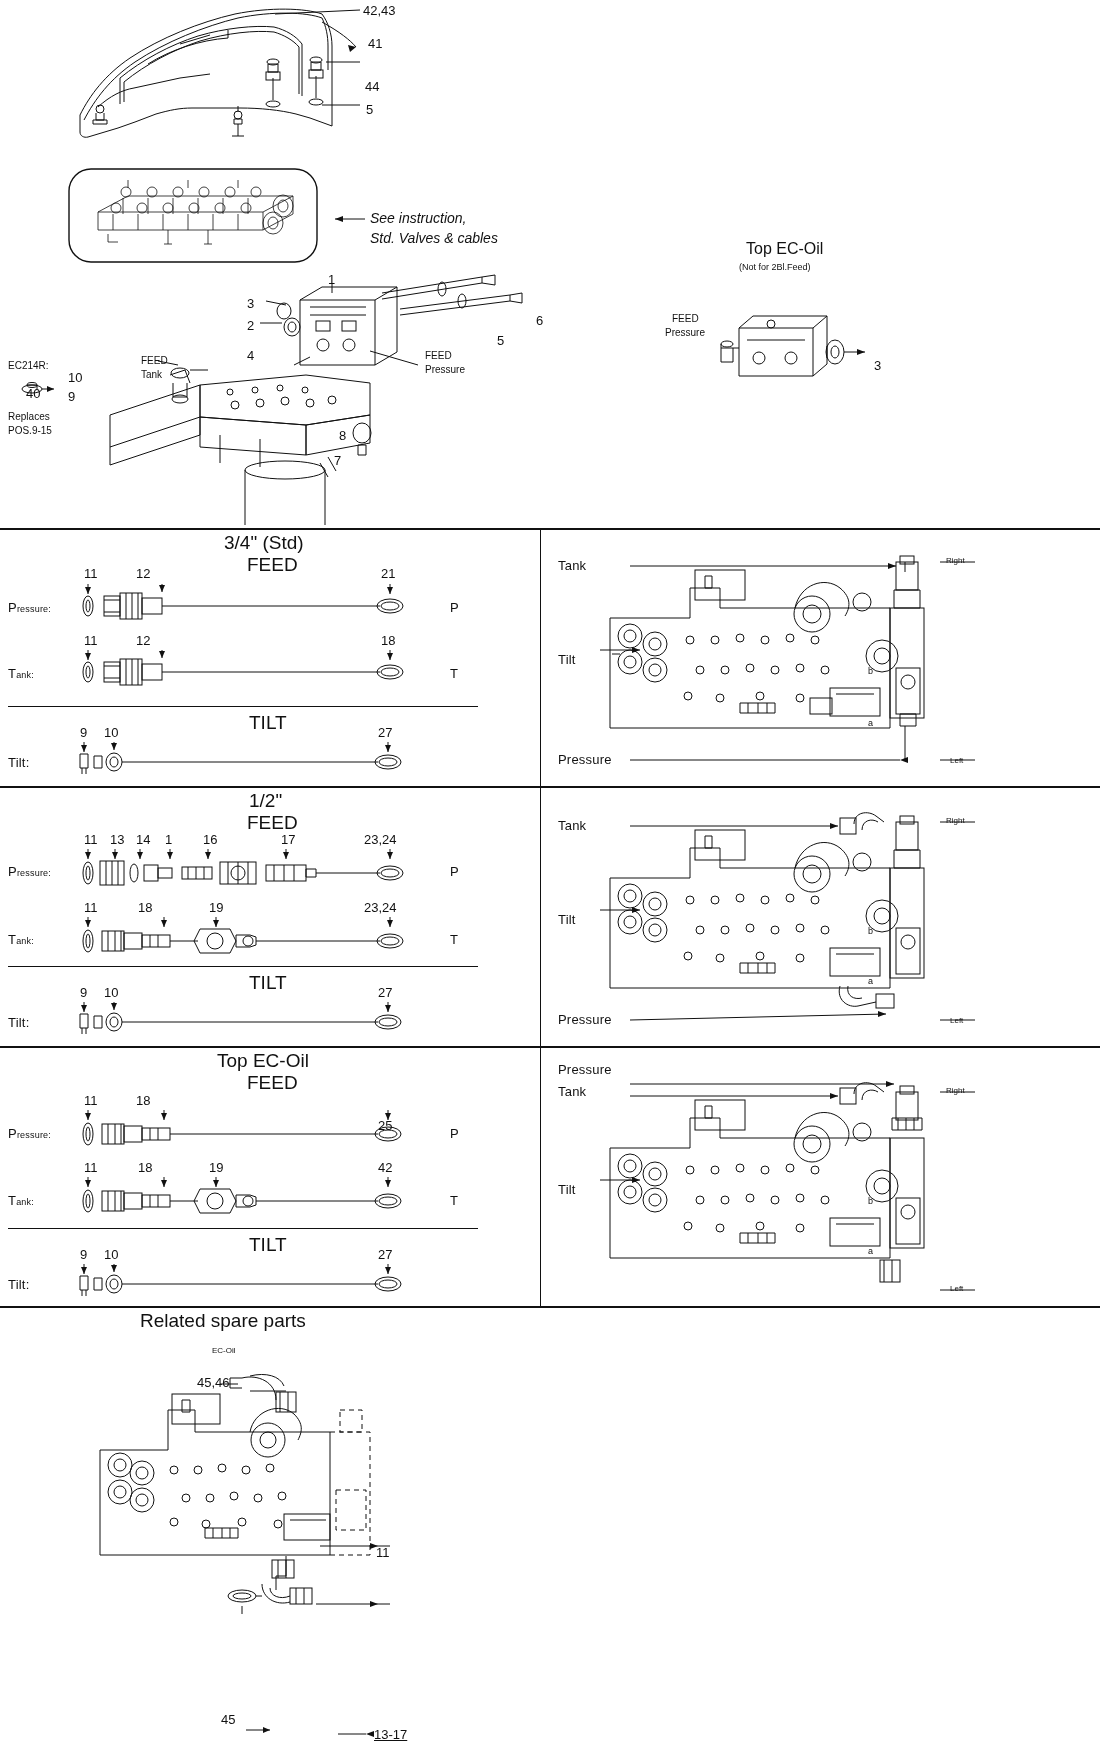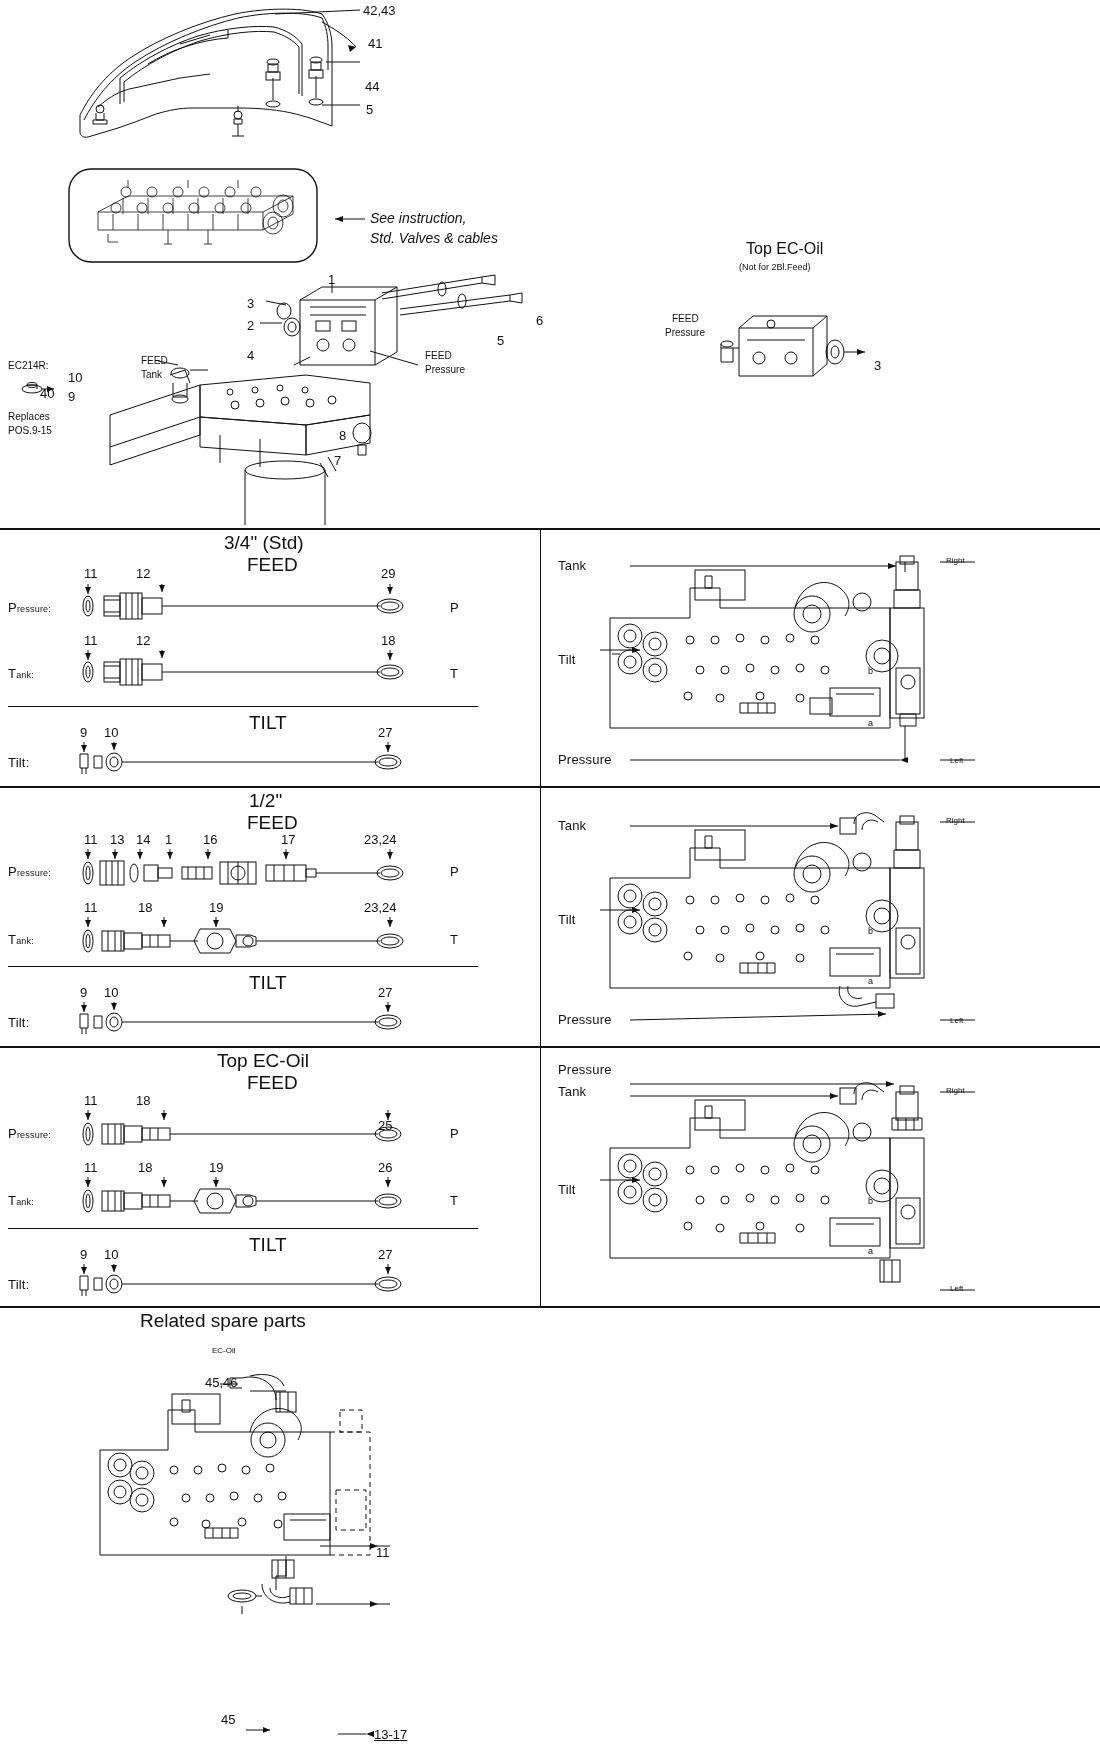--- a/index.html
+++ b/index.html
@@ -228,21 +228,21 @@
     <svg width="40" height="20" viewBox="0 0 40 20">
       <g fill="none" stroke="#111" stroke-width="1">
         <ellipse cx="12" cy="11" rx="10" ry="4"></ellipse>
         <path d="M7 7 L17 7 L17 11"></path>
         <ellipse cx="12" cy="7" rx="5" ry="2.5"></ellipse>
         <path d="M22 11 L34 11"></path>
       </g>
       <path d="M34 11 l-7 -3 l0 6 z" fill="#111"></path>
     </svg>
   </div>
-  <div class="abs num" style="left:40px;top:386px;">40</div>
+  <div class="abs num" style="left:26px;top:386px;">40</div>
   <div class="abs lbl-sm" style="left:8px;top:411px;">Replaces</div>
   <div class="abs lbl-sm" style="left:8px;top:425px;">POS.9-15</div>
 
   <div class="abs title" style="left:746px;top:240px;">Top EC-Oil</div>
   <div class="abs sub" style="left:739px;top:262px;">(Not for 2Bl.Feed)</div>
   <div class="abs lbl-sm" style="left:672px;top:313px;">FEED</div>
   <div class="abs lbl-sm" style="left:665px;top:327px;">Pressure</div>
   <div class="abs" style="left:705px;top:300px;width:180px;height:90px;">
     <svg width="180" height="90" viewBox="0 0 180 90">
       <g fill="none" stroke="#111" stroke-width="1">
@@ -273,21 +273,21 @@
   <div class="vr" style="left:540px;top:528px;height:778px;"></div>
 
   <div class="abs title-lg" style="left:224px;top:532px;">3/4" (Std)</div>
   <div class="abs title-lg" style="left:247px;top:554px;">FEED</div>
 
   <div class="abs lbl" style="left:8px;top:600px;">
     <span>P</span><span class="sub">ressure:</span>
   </div>
   <div class="abs num" style="left:84px;top:566px;">11</div>
   <div class="abs num" style="left:136px;top:566px;">12</div>
-  <div class="abs num" style="left:381px;top:566px;">29</div>
+  <div class="abs num" style="left:381px;top:566px;">21</div>
   <div class="abs lbl" style="left:450px;top:600px;">P</div>
   <div class="abs" style="left:70px;top:580px;width:420px;height:40px;">
     <svg width="420" height="40" viewBox="0 0 420 40">
       <g fill="none" stroke="#111" stroke-width="1">
         <path d="M18 4 L18 14"></path>
           <path d="M92 4 L92 12"></path>
           <path d="M320 4 L320 14"></path>
         <ellipse cx="18" cy="26" rx="5" ry="10"></ellipse>
         <ellipse cx="18" cy="26" rx="2" ry="6"></ellipse>
         <rect x="34" y="16" width="16" height="20"></rect>
@@ -710,21 +710,21 @@
       </g>
     </svg>
   </div>
 
   <div class="abs lbl" style="left:8px;top:1193px;">
     <span>T</span><span class="sub">ank:</span>
   </div>
   <div class="abs num" style="left:84px;top:1160px;">11</div>
   <div class="abs num" style="left:138px;top:1160px;">18</div>
   <div class="abs num" style="left:209px;top:1160px;">19</div>
-  <div class="abs num" style="left:378px;top:1160px;">26</div>
+  <div class="abs num" style="left:378px;top:1160px;">42</div>
   <div class="abs lbl" style="left:450px;top:1193px;">T</div>
   <div class="abs" style="left:70px;top:1173px;width:420px;height:44px;">
     <svg width="420" height="44" viewBox="0 0 420 44">
       <g fill="none" stroke="#111" stroke-width="1">
         <path d="M18 4 L18 14"></path>
           <path d="M94 4 L94 14"></path>
           <path d="M146 4 L146 14"></path>
           <path d="M318 4 L318 14"></path>
         <ellipse cx="18" cy="28" rx="5" ry="11"></ellipse>
         <ellipse cx="18" cy="28" rx="2" ry="7"></ellipse>
@@ -863,21 +863,21 @@
   </div>
   <div class="abs" style="left:600px;top:1160px;">
     <svg width="50" height="40" viewBox="0 0 50 40">
         <path d="M0 20 L40 20" stroke="#111" stroke-width="1" fill="none"></path>
         <path d="M40 20 l-8 -3 l0 6 z" fill="#111"></path>
       </svg>
   </div>
 
   <div class="abs title-lg" style="left:140px;top:1310px;">Related spare parts</div>
   <div class="abs lbl-xs" style="left:212px;top:1346px;">EC-Oil</div>
-  <div class="abs num" style="left:205px;top:1375px;">45,46</div>
+  <div class="abs num" style="left:197px;top:1375px;">45,46</div>
   <div class="abs num" style="left:376px;top:1545px;">11</div>
   <div class="abs num" style="left:221px;top:1712px;">45</div>
   <div class="abs num" style="left:374px;top:1727px;text-decoration:underline;">13-17</div>
 
   <div class="abs" style="left:90px;top:1370px;width:320px;height:380px;">
     <svg width="320" height="380" viewBox="0 0 320 380">
       <g fill="none" stroke="#111" stroke-width="1">
         <path d="M10 80 L10 185 L240 185 L240 62 L105 62 L105 40 L78 40 L78 80 Z"></path>
         <rect x="82" y="24" width="48" height="30"></rect>
         <path d="M92 30 L100 30 L100 42 L92 42 Z"></path>

